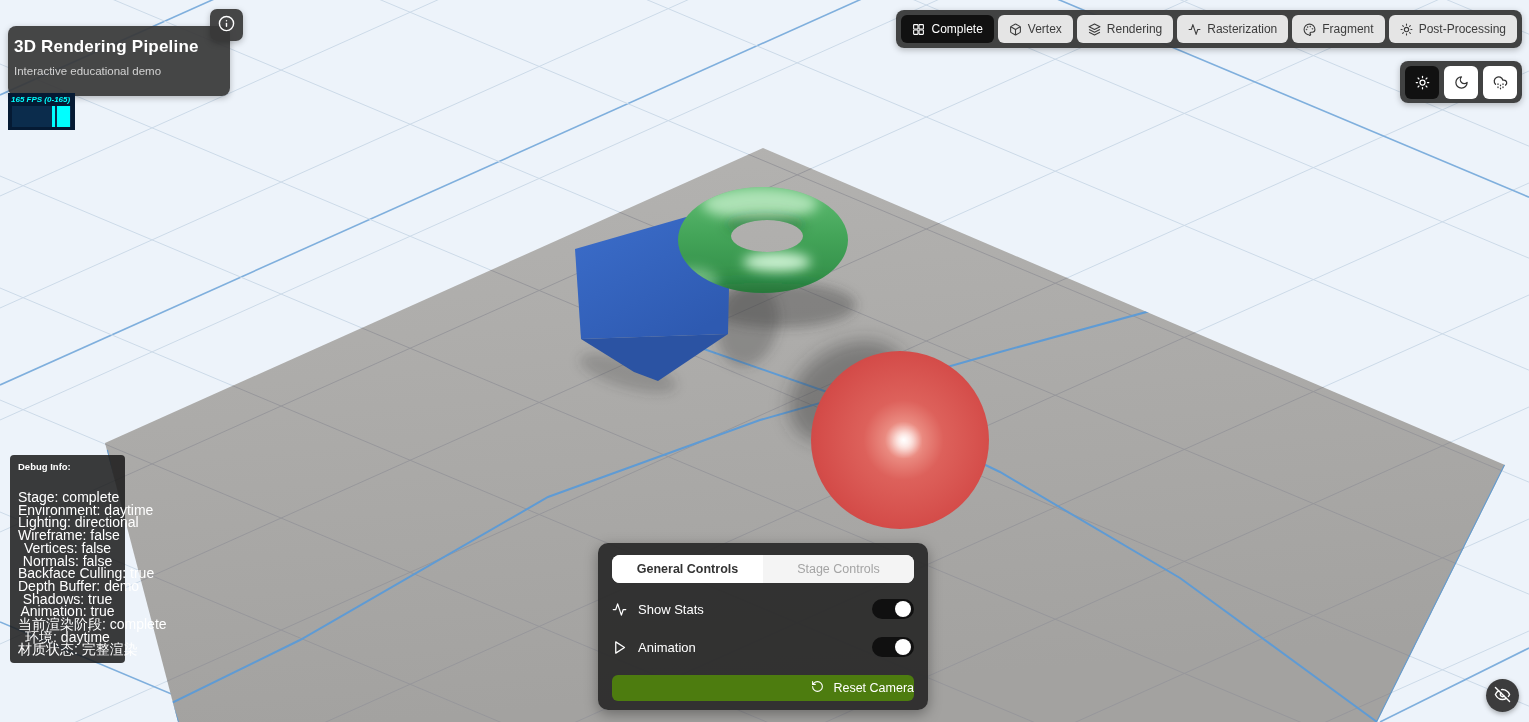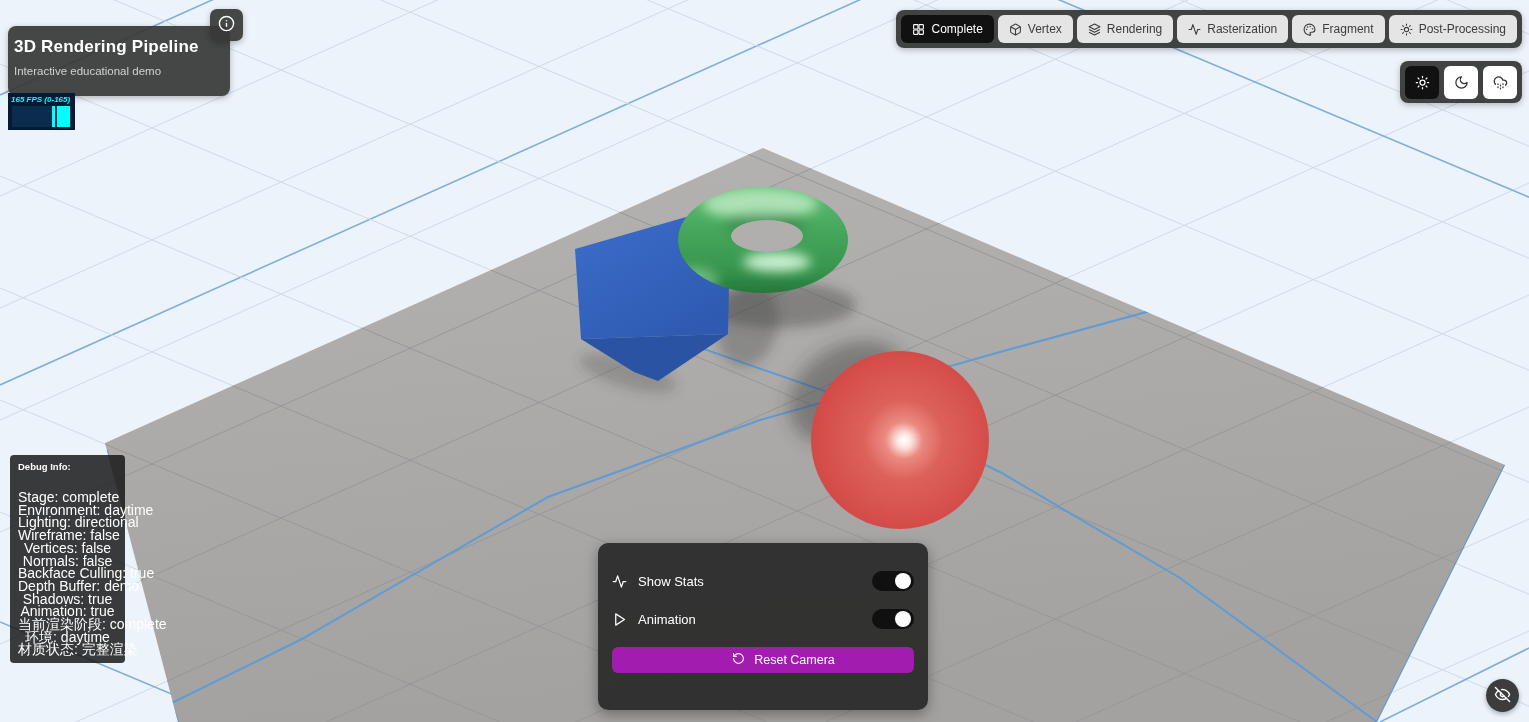--- a/index.html
+++ b/index.html
@@ -96,22 +96,22 @@
     width:42px; height:20px; border-radius:11px; background:#101010;
     position:relative; cursor:pointer; flex:none;
   }
   .switch .knob {
     position:absolute; top:2px; width:16px; height:16px; border-radius:50%;
     background:#ffffff;
   }
   .switch.on .knob { right:3px; }
   .reset-btn {
     margin-top:16px; width:100%; height:26px; border:none; border-radius:6px;
-    background:#a21caf; color:#fff; font-family:inherit; font-size:12.5px;
-    display:flex; align-items:center; justify-content:center; gap:9px; cursor:pointer;padding-left:41px;
+    background:#4d7c0f; color:#fff; font-family:inherit; font-size:12.5px;
+    display:flex; align-items:center; justify-content:flex-end; gap:9px; cursor:pointer;padding-left:41px;
   }
   
   .eye-btn {
     position:absolute; left:1486px; top:679px; width:33px; height:33px;
     border-radius:50%; border:none; background:rgba(45,45,45,0.92); color:#fff;
     display:flex; align-items:center; justify-content:center; cursor:pointer;
     box-shadow:0 2px 5px rgba(0,0,0,0.3);
   }
 </style>
 </head>
@@ -386,20 +386,24 @@
   <div class="debug-line">Backface Culling: true</div>
   <div class="debug-line">Depth Buffer: demo</div>
   <div class="debug-line">Shadows: true</div>
   <div class="debug-line">Animation: true</div>
   <div class="debug-line">当前渲染阶段: complete</div>
   <div class="debug-line">环境: daytime</div>
   <div class="debug-line">材质状态: 完整渲染</div>
 </div>
 
 <div class="control-panel">
+  <div class="tab-bar">
+    <button class="tab active">General Controls</button>
+    <button class="tab inactive">Stage Controls</button>
+  </div>
 
   <div class="toggle-row">
     <span class="row-icon">
       <svg width="15" height="15" viewBox="0 0 24 24" fill="none" stroke="currentColor" stroke-width="2" stroke-linecap="round" stroke-linejoin="round">
           <path d="M22 12h-4l-3 9L9 3l-3 9H2"></path>
         </svg>
     </span>
     <span class="row-label">Show Stats</span>
     <div class="switch on">
         <div class="knob"></div>

